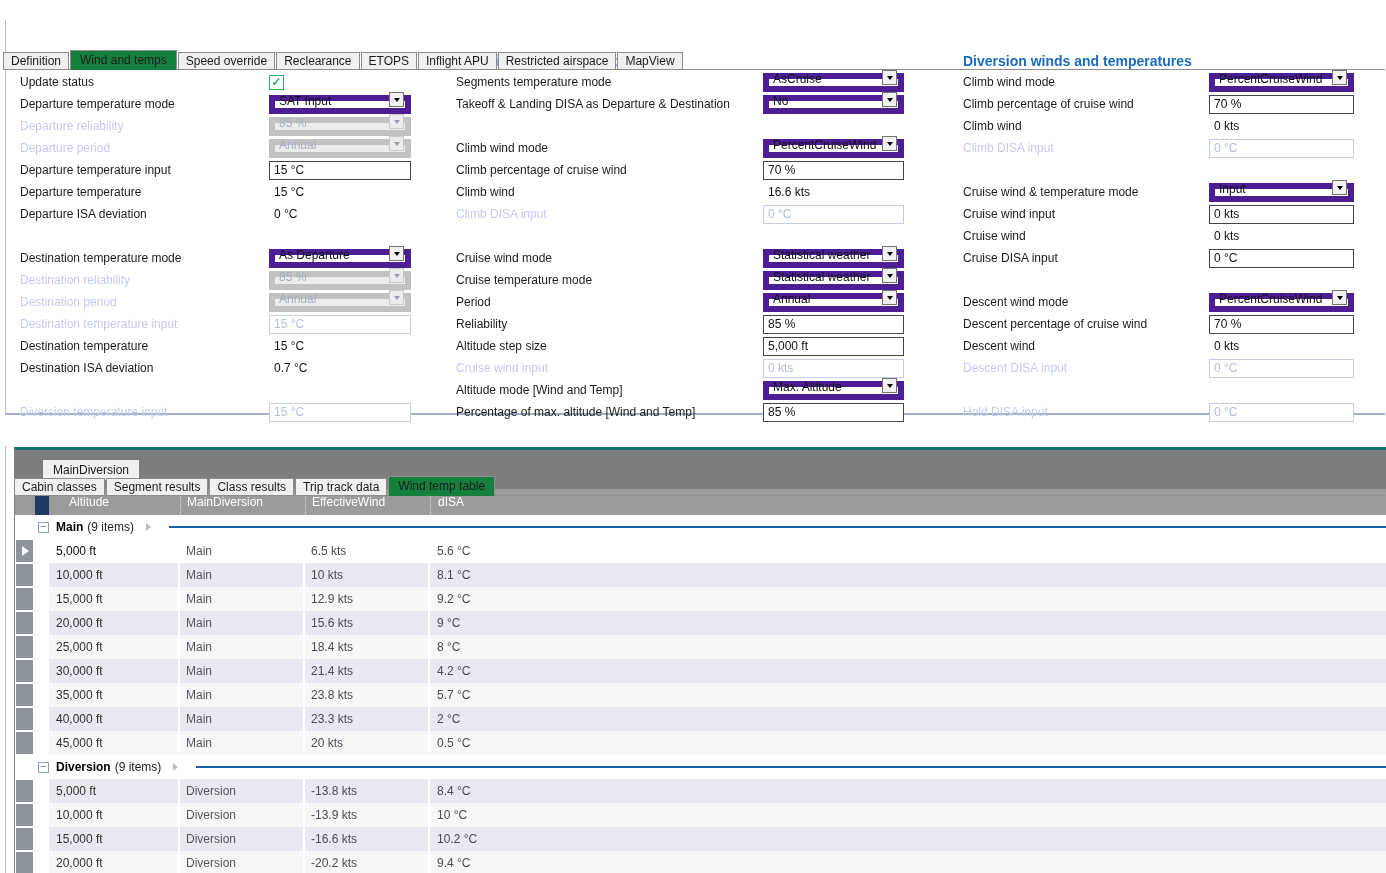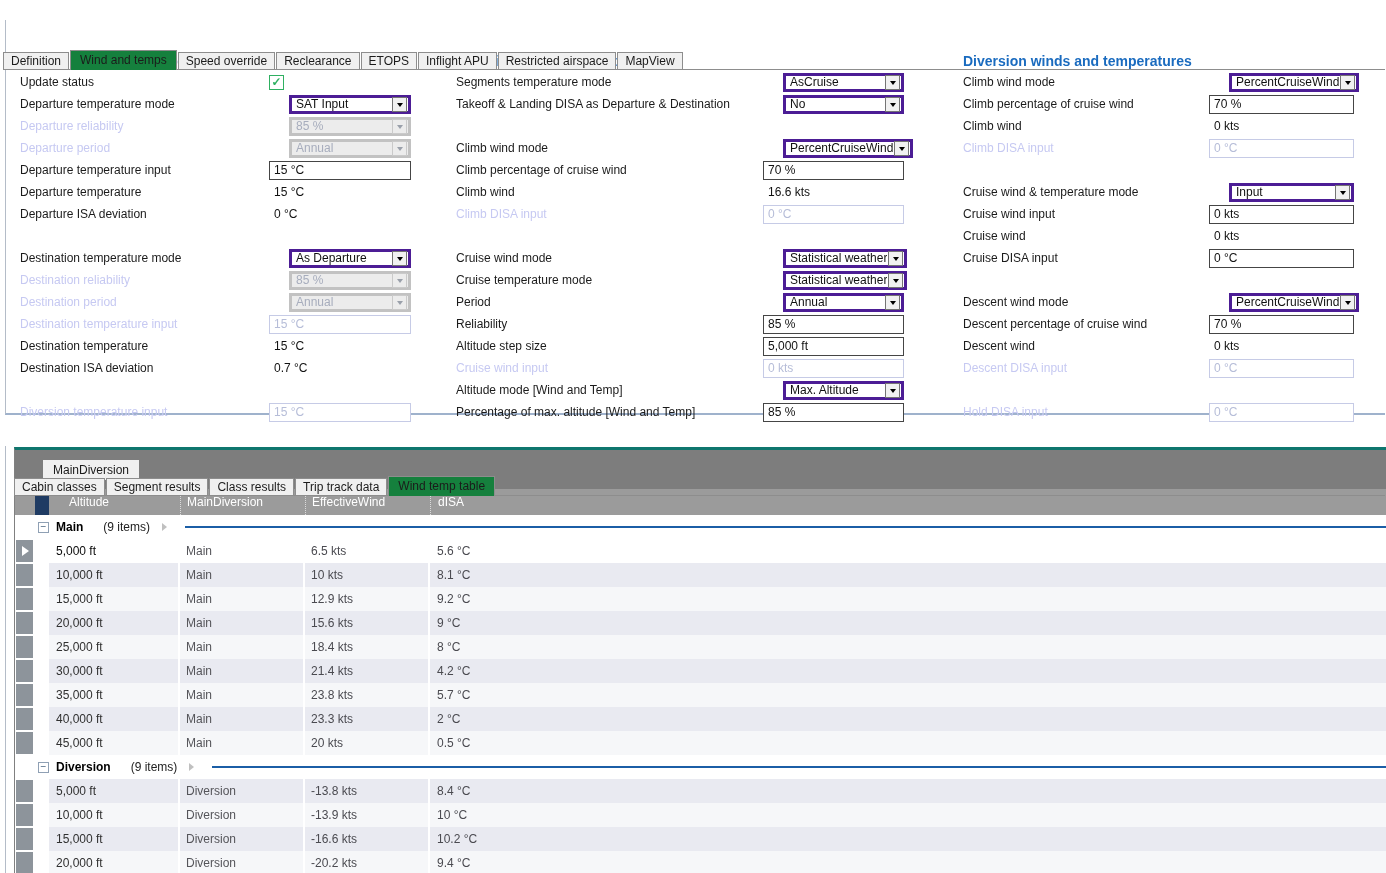--- a/index.html
+++ b/index.html
@@ -25,22 +25,22 @@
   #panel-airfield { left:14px;  width:391px; --cw:142px; }
   #panel-trip     { left:450px; width:448px; --cw:141px; }
   #panel-diversion{ left:957px; width:391px; --cw:145px; }
   .ptitle { color:#1a6bbf; font-weight:bold; font-size:14px; height:16px;
     margin-bottom:2px; white-space:nowrap; }
   .frow { height:22px; display:flex; align-items:center; }
   .flabel { flex:1; white-space:nowrap; color:#1b1b1b; }
   .flabel.dis { color:#c6c9f2; }
   .fctl { width:var(--cw); flex:none; display:flex; align-items:center; }
 
-  .combo { width:100%; height:19px; border:3px solid #4c1d95; background:#fff;
-    display:flex; align-items:center;margin-left:20px; }
+  .combo { width:100%; height:19px; border:6px solid #4c1d95; background:#fff;
+    display:flex; align-items:flex-end; }
   .combo .ctext { flex:1; padding-left:4px; color:#111; white-space:nowrap; overflow:hidden; }
   .cbtn { width:15px; height:15px; margin:1px; border:1px solid #747474; background:#f1f1f1;
     display:flex; align-items:center; justify-content:center; flex:none; }
   .carr { width:0; height:0; border:3px solid transparent; border-top:4px solid #000;
     margin-top:4px; }
   .combo.dis { border-color:#c2c2c2; background:#ececec; }
   .combo.dis .ctext { color:#a7adbd; }
   .combo.dis .cbtn { border-color:#cacaca; background:#ececec; }
   .combo.dis .carr { border-top-color:#9aa0aa; }
 
@@ -67,21 +67,21 @@
   .h-md  { width:125px; padding-left:6px; }
   .h-ew  { width:125px; padding-left:6px; }
   .h-disa{ flex:1; padding-left:7px; }
   .hsep { border-left:1px dotted #dcdcdc; }
 
   .growhdr { height:24px; background:#fff; display:flex; align-items:center;
     padding-left:23px; }
   .expbox { width:11px; height:11px; border:1px solid #8fa0b4; background:#fff;
     color:#44607c; font-size:10px; line-height:8px; text-align:center; flex:none; }
   .gname { font-weight:bold; color:#000; margin-left:7px; white-space:nowrap; }
-  .gcount { color:#222; margin-left:20px; white-space:nowrap; }
+  .gcount { color:#222; margin-left:4px; white-space:nowrap; }
   .gtri { width:0; height:0; border:4px solid transparent; border-left:5px solid #c0c0c0;
     margin-left:12px; flex:none; }
   .gline { flex:1; height:2px; background:#1b5ea6; margin-left:14px; }
 
   .drow { height:24px; display:flex; line-height:24px; }
   .r-sel { width:20px; padding:1px 2px 1px 1px; }
   .r-sel .box { width:100%; height:100%; background:#8d949b; position:relative; }
   .r-sel .box.cur::after { content:''; position:absolute; left:6px; top:6px; width:0; height:0;
     border:5px solid transparent; border-left:7px solid #fff; }
   .r-ind { width:14px; background:#fff; }

